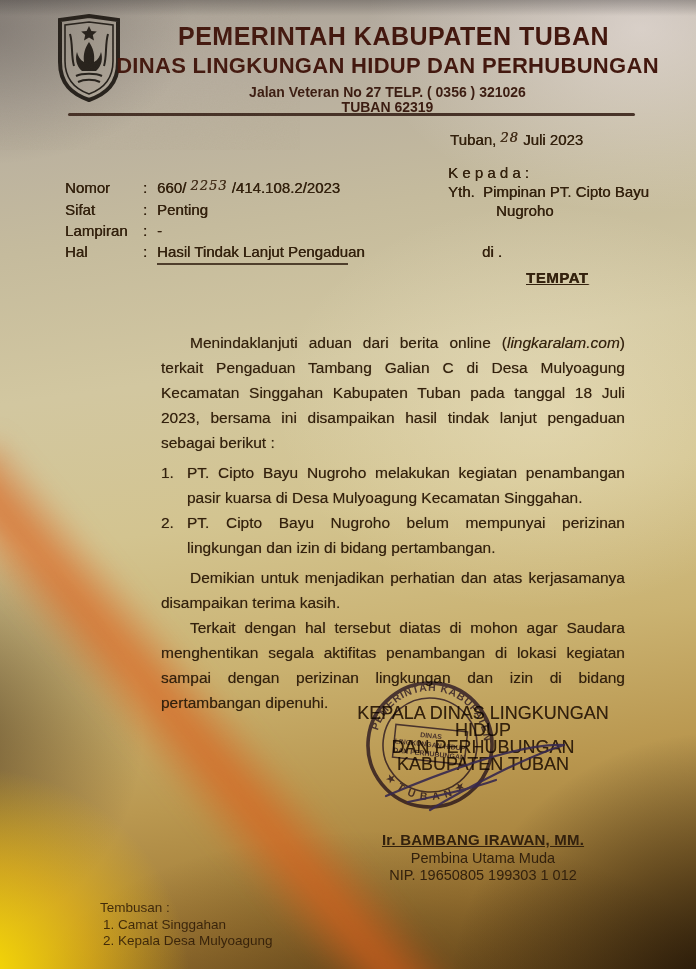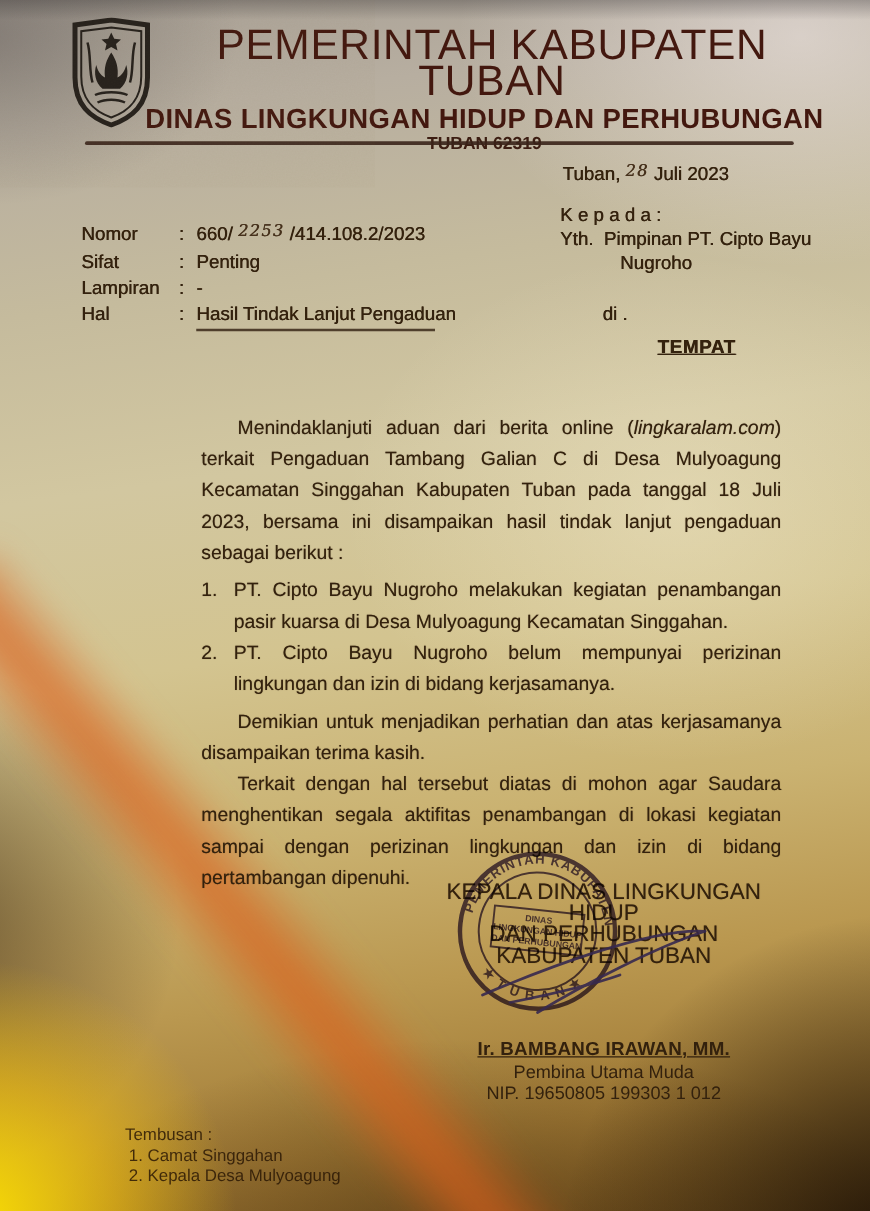--- a/index.html
+++ b/index.html
@@ -20,21 +20,21 @@
   }
   .streak{
     position:absolute;left:-165px;top:690px;width:720px;height:100px;z-index:1;
     background:linear-gradient(to bottom, rgba(216,96,28,0) 0%, rgba(218,96,28,0.72) 50%, rgba(216,96,28,0) 100%);
     transform:rotate(50deg);filter:blur(11px);pointer-events:none;
   }
   .abs{position:absolute;}
   .z2{z-index:2;}
   
   .hdr{left:115px;top:22px;width:545px;text-align:center;color:#43180f;}
-  .hdr .l1{font-size:34px;font-weight:normal;letter-spacing:0.5px;line-height:29px;padding-left:12px;}
+  .hdr .l1{font-size:25px;font-weight:bold;letter-spacing:0.5px;line-height:29px;padding-left:12px;}
   .hdr .l2{font-size:22px;font-weight:bold;letter-spacing:0.3px;line-height:25px;margin-top:2px;}
   .hdr .l3{font-size:14px;font-weight:bold;margin-top:7px;line-height:15px;color:#3c1d12;}
   .hdr .l4{font-size:14px;font-weight:bold;line-height:15px;color:#3c1d12;}
   .rule{left:68px;top:113px;width:567px;height:3px;background:#3a241a;border-radius:2px;opacity:.9;}
   .hal-rule{left:157px;top:263px;width:191px;height:2px;background:#3a2818;opacity:.85;}
   
   .soft{text-shadow:0.35px 0 0 currentColor;}
   .date{left:450px;top:131px;font-size:15px;color:#34220e;}
   .hand{font-family:"DejaVu Serif",serif;font-style:italic;font-size:13px;position:relative;top:-3px;letter-spacing:1px;color:#46311c;font-weight:normal;}
   .fields{left:65px;top:177px;font-size:15px;color:#34220e;}
@@ -81,20 +81,21 @@
     <path d="M33 8 L57 11 L57 47 C57 66 47 75 33 80 C19 75 9 66 9 47 L9 11 Z" fill="none" stroke="#26211c" stroke-width="1.6"></path>
     <path d="M33 12 l2.4 5 5.4.5-4 3.6 1.2 5.3-5-2.8-5 2.8 1.2-5.3-4-3.6 5.4-.5 Z" fill="#26211c"></path>
     <path d="M33 28 C29 34 27 40 28 48 C24 46 22 42 21 38 C19 44 20 52 26 57 L40 57 C46 52 47 44 45 38 C44 42 42 46 38 48 C39 40 37 34 33 28 Z" fill="#26211c"></path>
     <path d="M14 20 C17 30 15 42 18 52 M52 20 C49 30 51 42 48 52" stroke="#26211c" stroke-width="2" fill="none"></path>
     <path d="M20 62 C26 59 40 59 46 62 M22 68 C28 65 38 65 44 68" stroke="#26211c" stroke-width="2" fill="none"></path>
   </svg>
 
   <div class="abs hdr z2">
     <div class="l1">PEMERINTAH KABUPATEN TUBAN</div>
     <div class="l2">DINAS LINGKUNGAN HIDUP DAN PERHUBUNGAN</div>
+    <div class="l3">Jalan Veteran No 27 TELP. ( 0356 ) 321026</div>
     <div class="l4">TUBAN 62319</div>
   </div>
   <div class="abs rule z2"></div>
 
   <div class="abs date soft z2">
     <span>Tuban,</span>
     <span class="hand">28</span>
     <span>Juli 2023</span>
   </div>
 
@@ -132,21 +133,21 @@
 
   <div class="abs bodytxt z2">
     <p class="para"><span>Menindaklanjuti aduan dari berita online (</span><i>lingkaralam.com</i><span>) terkait Pengaduan Tambang Galian C di Desa Mulyoagung Kecamatan Singgahan Kabupaten Tuban pada tanggal 18 Juli 2023, bersama ini disampaikan hasil tindak lanjut pengaduan sebagai berikut :</span></p>
     <div class="list">
       <div class="li">
         <span class="num">1.</span>
         <span class="txt">PT. Cipto Bayu Nugroho melakukan kegiatan penambangan pasir kuarsa di Desa Mulyoagung Kecamatan Singgahan.</span>
       </div>
       <div class="li">
         <span class="num">2.</span>
-        <span class="txt">PT. Cipto Bayu Nugroho belum mempunyai perizinan lingkungan dan izin di bidang kerjasamanya.</span>
+        <span class="txt">PT. Cipto Bayu Nugroho belum mempunyai perizinan lingkungan dan izin di bidang pertambangan.</span>
       </div>
     </div>
     <p class="para">Demikian untuk menjadikan perhatian dan atas kerjasamanya disampaikan terima kasih.</p>
     <p class="para">Terkait dengan hal tersebut diatas di mohon agar Saudara menghentikan segala aktifitas penambangan di lokasi kegiatan sampai dengan perizinan lingkungan dan izin di bidang pertambangan dipenuhi.</p>
   </div>
 
   <div class="abs sig z2">
     <div class="t1">KEPALA DINAS LINGKUNGAN HIDUP</div>
     <div class="t2">DAN PERHUBUNGAN KABUPATEN TUBAN</div>
     <div class="name">Ir. BAMBANG IRAWAN, MM.</div>

